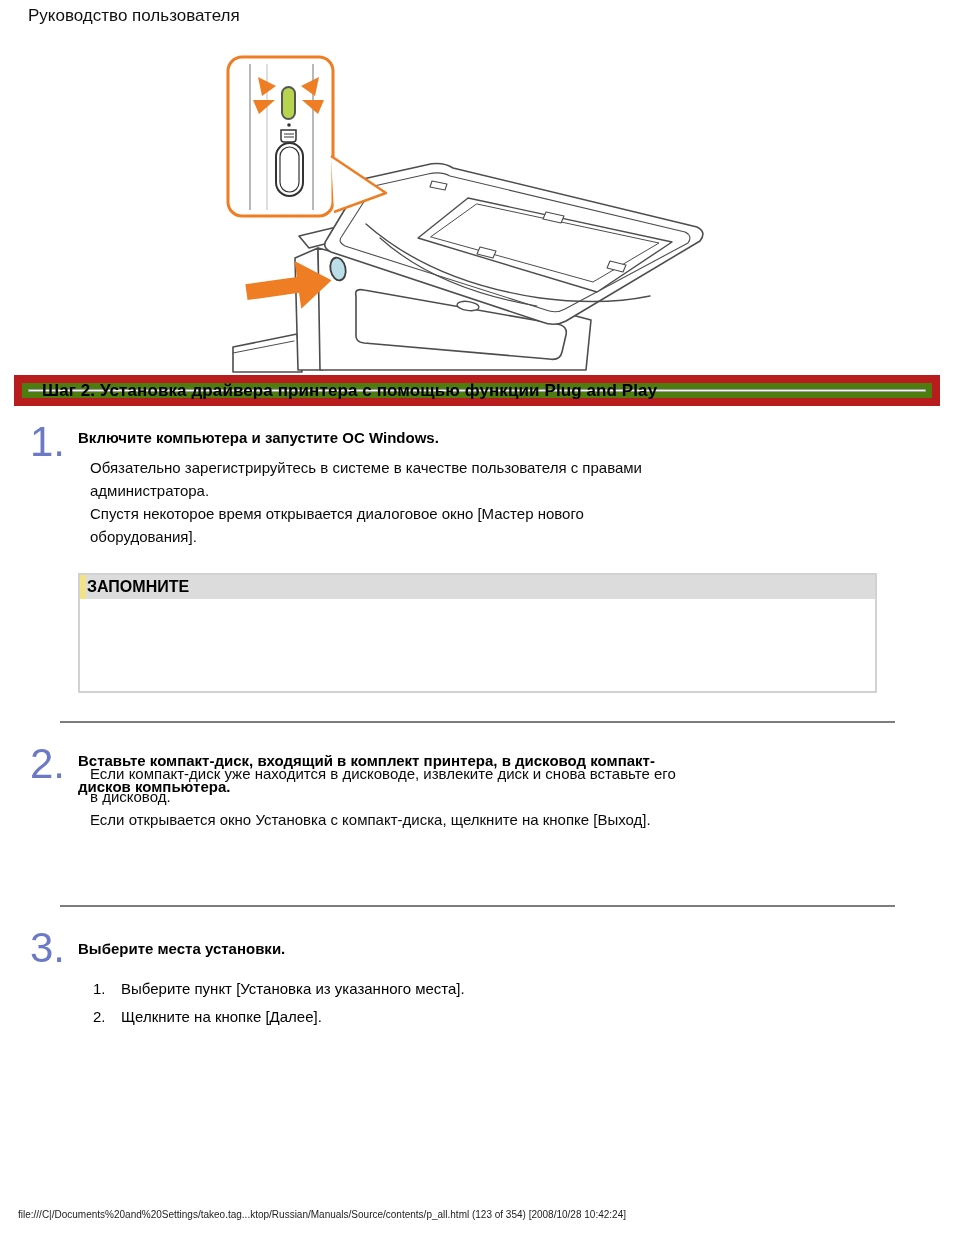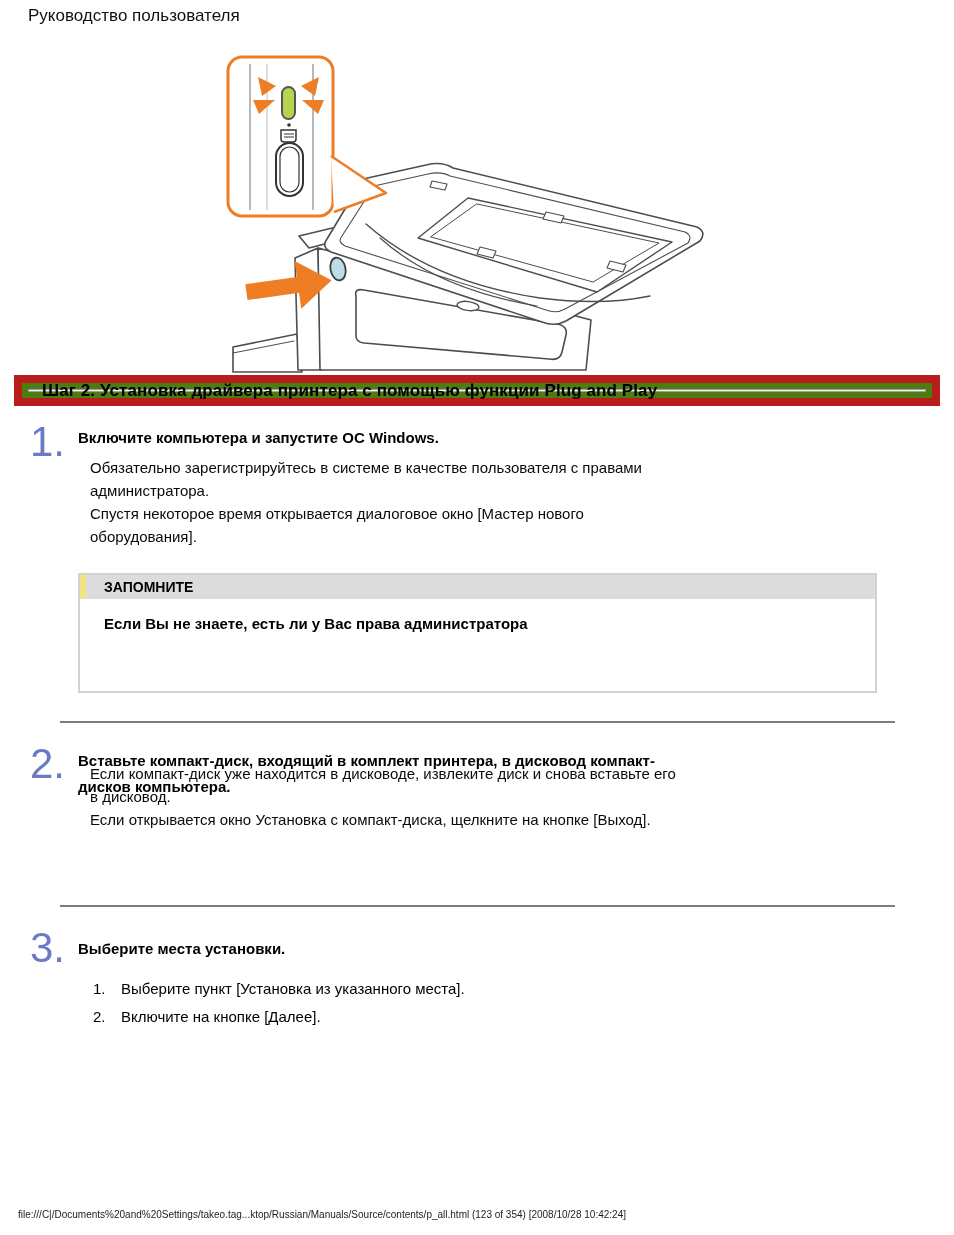--- a/index.html
+++ b/index.html
@@ -29,22 +29,22 @@
   }
   .step-title{left:78px;font-size:15px;font-weight:bold;line-height:26px;white-space:pre-line;}
   .step-body{left:78px;font-size:15px;line-height:23px;white-space:pre-line;width:720px;color:#0a0a0a;margin-left:12px;}
 
   #note-box{
     left:78px;top:573px;width:799px;height:120px;box-sizing:border-box;
     border:2px solid #d2d2d2;background:#fff;
   }
   #note-header{
     height:24px;background:#dcdcdc;border-left:6px solid #F2E387;
-    display:flex;align-items:center;padding-left:18px;
-    font-size:14px;font-weight:bold;
+    display:flex;align-items:center;padding-left:1px;
+    font-size:16px;font-weight:bold;
   }
   #note-title{position:absolute;left:24px;top:40px;font-size:15px;font-weight:bold;}
   #note-body{position:absolute;left:24px;top:78px;font-size:15px;}
 
   .divider{left:60px;width:835px;height:0;border-top:2px solid #7d7d7d;}
 
   .list-row{left:93px;font-size:15px;line-height:22px;display:flex;}
   .list-row .li-num{width:28px;}
   #footer{left:18px;top:1209px;font-size:10px;color:#1c1c1c;}
 </style>
@@ -116,21 +116,20 @@
 
 <div class="abs step-num" style="top:420px;">1.</div>
 <div class="abs step-title" style="top:425px;">Включите компьютера и запустите ОС Windows.</div>
 <div class="abs step-body" style="top:456px;">Обязательно зарегистрируйтесь в системе в качестве пользователя с правами
 администратора.
 Спустя некоторое время открывается диалоговое окно [Мастер нового
 оборудования].</div>
 
 <div class="abs" id="note-box">
   <div id="note-header">ЗАПОМНИТЕ</div>
-  <div id="note-title">Если Вы не знаете, есть ли у Вас права администратора</div>
 </div>
 
 <div class="abs divider" style="top:721px;"></div>
 
 <div class="abs step-num" style="top:742px;">2.</div>
 <div class="abs step-title" style="top:748px;">Вставьте компакт-диск, входящий в комплект принтера, в дисковод компакт-
 дисков компьютера.</div>
 <div class="abs step-body" style="top:762px;">Если компакт-диск уже находится в дисководе, извлеките диск и снова вставьте его
 в дисковод.
 Если открывается окно Установка с компакт-диска, щелкните на кнопке [Выход].</div>
@@ -139,16 +138,16 @@
 
 <div class="abs step-num" style="top:926px;">3.</div>
 <div class="abs step-title" style="top:936px;">Выберите места установки.</div>
 
 <div class="abs list-row" style="top:978px;">
   <span class="li-num">1.</span>
   <span>Выберите пункт [Установка из указанного места].</span>
 </div>
 <div class="abs list-row" style="top:1006px;">
   <span class="li-num">2.</span>
-  <span>Включите на кнопке [Далее].</span>
+  <span>Щелкните на кнопке [Далее].</span>
 </div>
 
 <div class="abs" id="footer">file:///C|/Documents%20and%20Settings/takeo.tag...ktop/Russian/Manuals/Source/contents/p_all.html (123 of 354) [2008/10/28 10:42:24]</div>
 
 </body></html>

